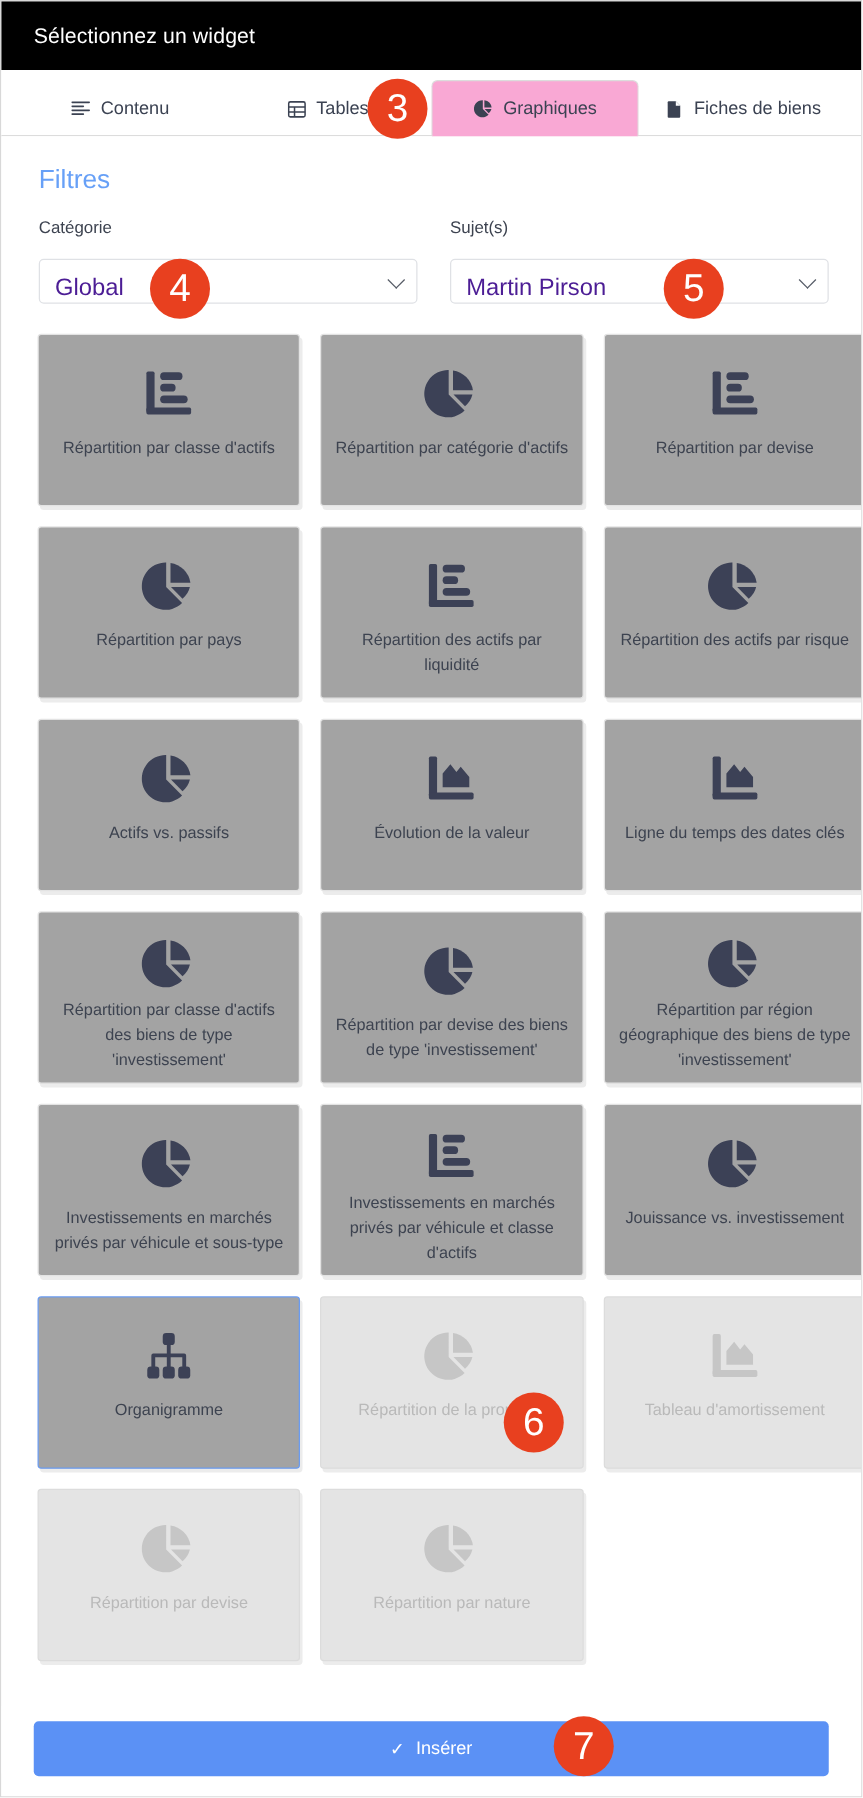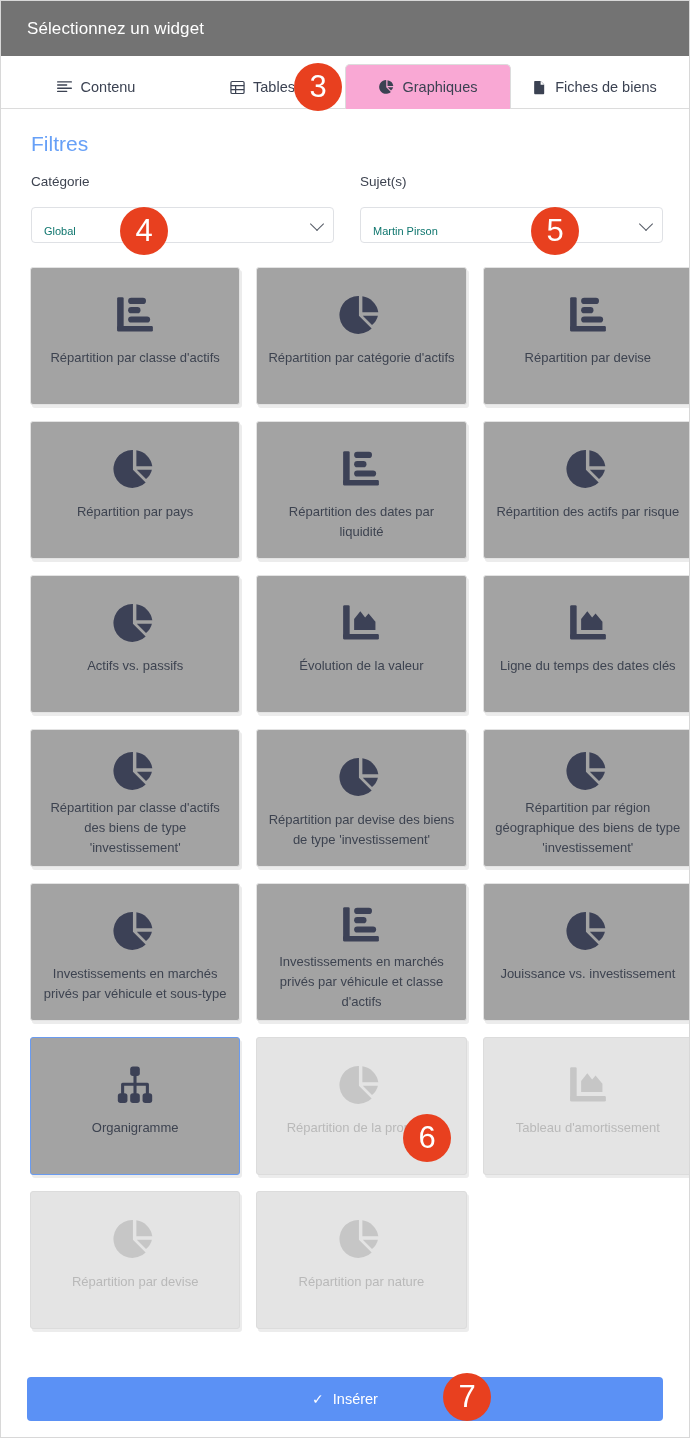--- a/index.html
+++ b/index.html
@@ -17,21 +17,21 @@
     width: 690px;
     height: 1438px;
     background: #ffffff;
     border: 1px solid #d8d8d8;
     overflow: hidden;
   }
 
   
   .modal-header {
     height: 55px;
-    background: #737373;
+    background: #000000;
     display: flex;
     align-items: center;
     padding: 0 26px;
   }
   .modal-title {
     color: #ffffff;
     font-size: 17px;
     letter-spacing: .1px;
   }
 
@@ -106,22 +106,22 @@
   }
   .select {
     position: relative;
     height: 36px;
     border: 1px solid #dfe1e5;
     border-radius: 4px;
     background: #fff;
     display: flex;
     align-items: center;
     padding: 12px 30px 0 12px;
-    font-size: 11px;
-    color: #0f766e;
+    font-size: 19px;
+    color: #4c1d95;
     cursor: pointer;
   }
   .select .chev {
     position: absolute;
     right: 11px;
     top: 50%;
     width: 10px;
     height: 10px;
     margin-top: -6px;
     border-right: 1.6px solid #555b66;
@@ -343,21 +343,21 @@
         <div class="card">
           <div class="cicon">
             <svg viewBox="0 0 64 64" width="44" height="44" fill="currentColor">
               <path d="M8 6h5.5a2 2 0 0 1 2 2v44a2 2 0 0 1-2 2H8a2 2 0 0 1-2-2V8a2 2 0 0 1 2-2z"></path>
               <path d="M8 48h48a2 2 0 0 1 2 2v4a2 2 0 0 1-2 2H8a2 2 0 0 1-2-2v-4a2 2 0 0 1 2-2z"></path>
               <rect x="22" y="7" width="26" height="9" rx="4.5"></rect>
               <rect x="22" y="20.5" width="18" height="9" rx="4.5"></rect>
               <rect x="22" y="34" width="32" height="9" rx="4.5"></rect>
             </svg>
           </div>
-          <div class="clabel">Répartition des dates par liquidité</div>
+          <div class="clabel">Répartition des actifs par liquidité</div>
         </div>
         <div class="card">
           <div class="cicon">
             <svg viewBox="0 0 64 64" width="44" height="44" fill="currentColor">
               <path d="M29 4.5A27.5 27.5 0 1 0 47.5 51.5L29 33z"></path>
               <path d="M34 4.8V28h23.2A27.6 27.6 0 0 0 34 4.8z"></path>
               <path d="M34.6 33 48 46.4A23.5 23.5 0 0 0 56.6 33z"></path>
             </svg>
           </div>
           <div class="clabel">Répartition des actifs par risque</div>

